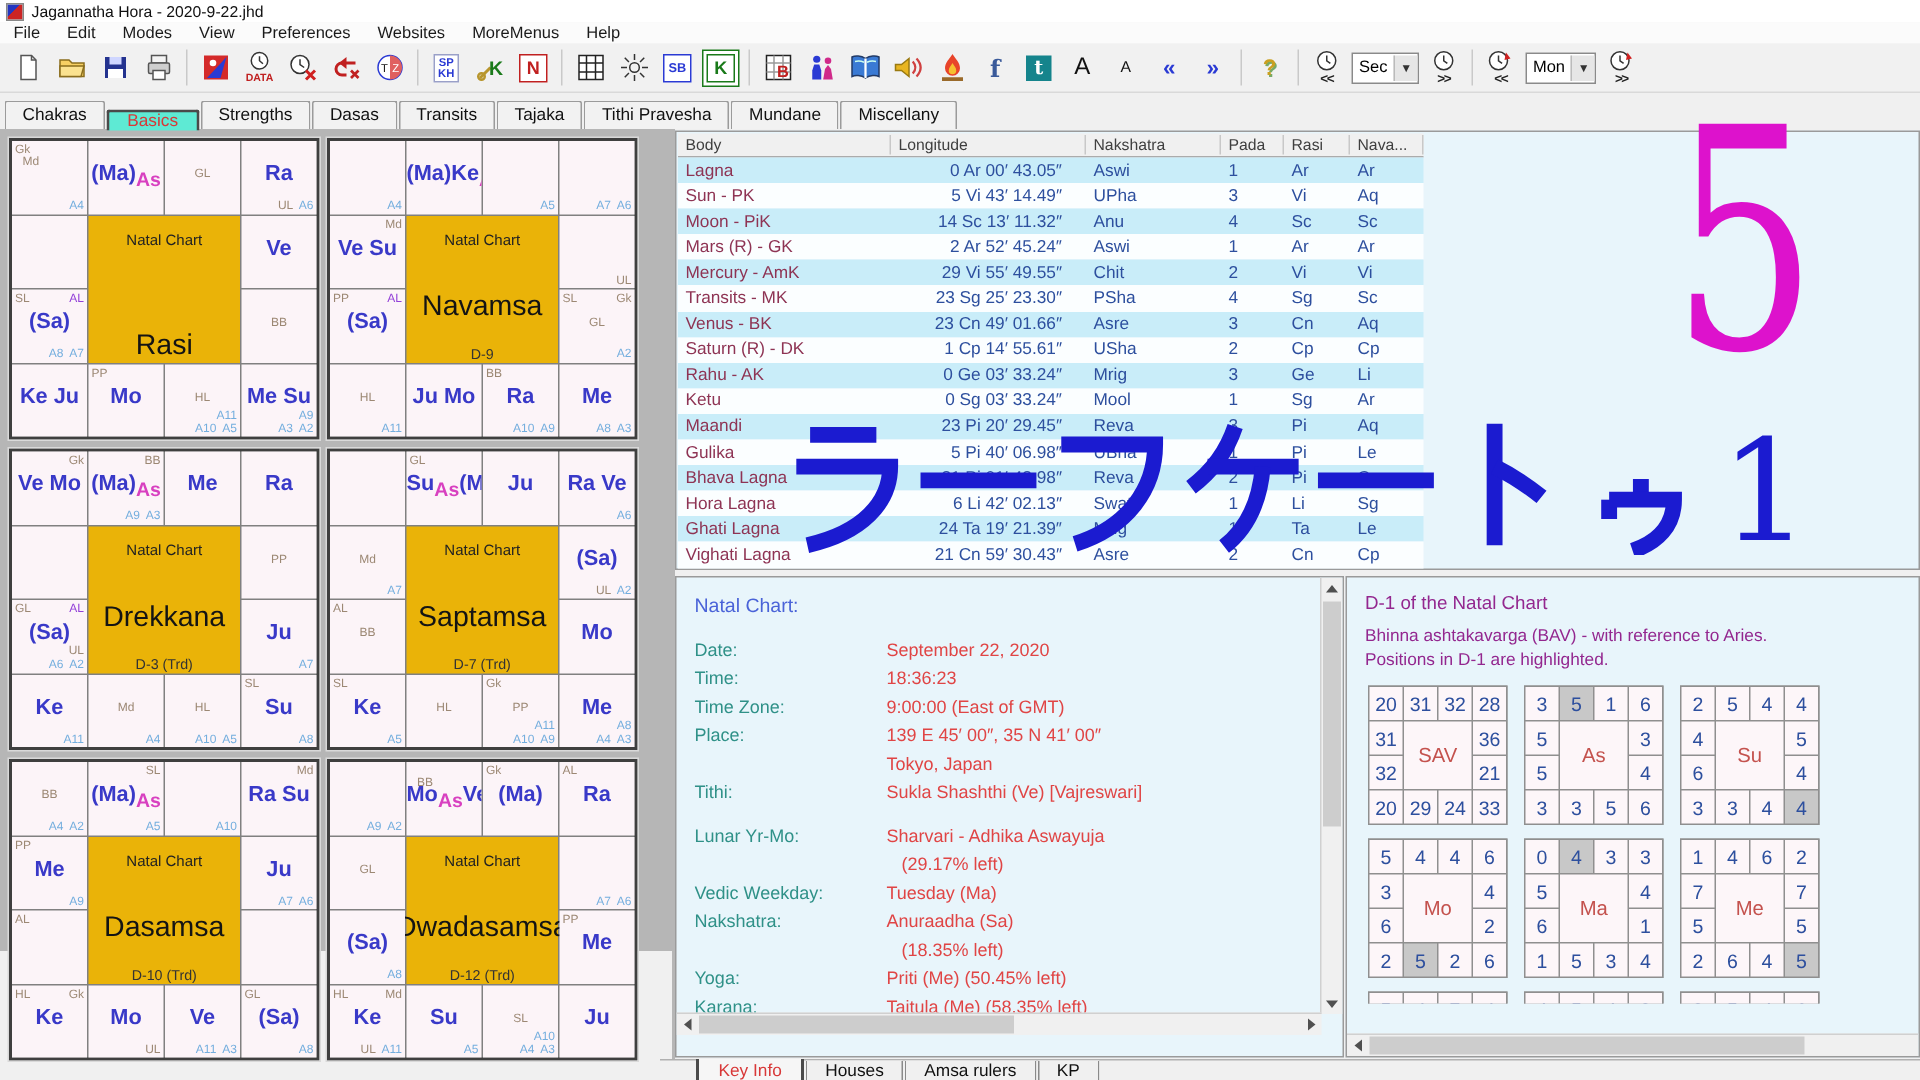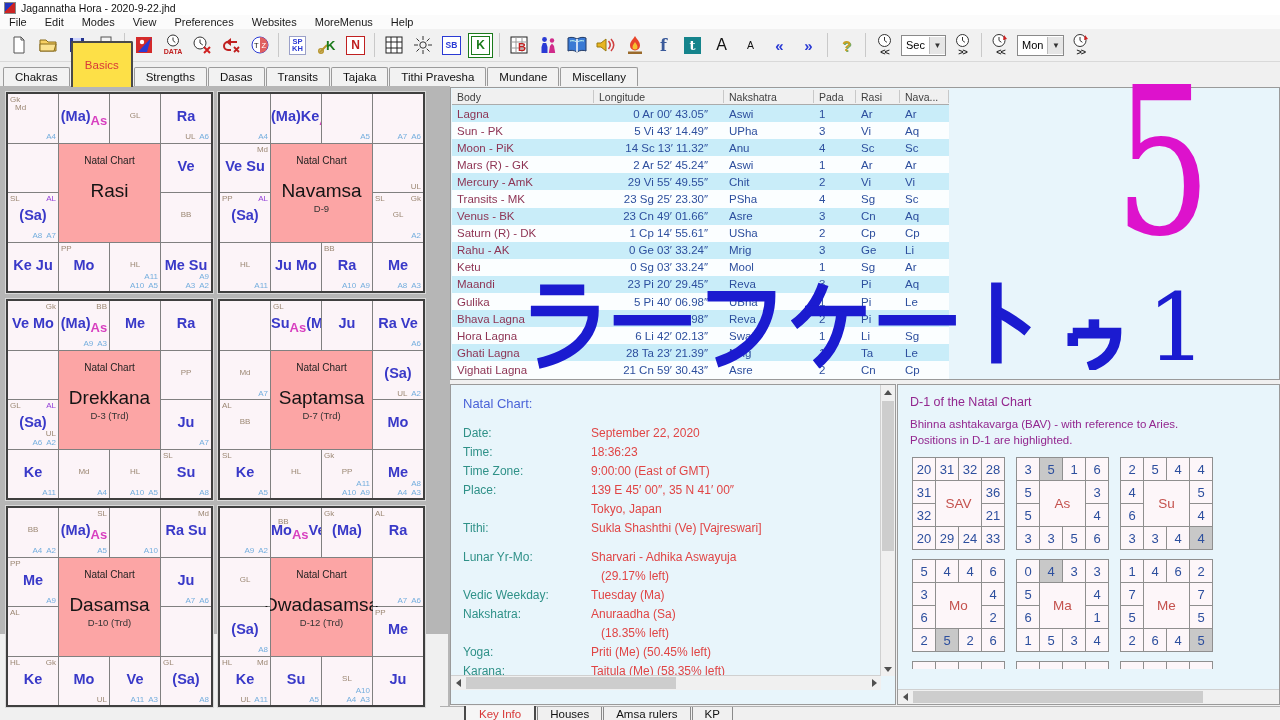--- a/index.html
+++ b/index.html
@@ -30,34 +30,34 @@
   .clockstack.red b{color:#222;}
   .tsel{display:inline-flex;align-items:center;height:19px;border:1px solid #8a8a8a;background:#fff;
         font-size:11px;padding-left:4px;margin:0 2px;}
   .tsel .arr{width:15px;height:17px;margin-left:4px;background:#e6e6e6;border-left:1px solid #bbb;
              display:inline-flex;align-items:center;justify-content:center;font-size:8px;color:#333;}
   
   #tabbar{position:absolute;left:0;top:62px;width:1280px;height:24px;background:#f0f0f0;
           display:flex;align-items:flex-end;padding-left:3px;box-sizing:border-box;}
   .tab{font-size:11.5px;color:#111;background:#f2f2f2;border:1px solid #9b9b9b;border-bottom:none;
        border-radius:2px 2px 0 0;padding:3px 11px 3px 11px;margin-right:1px;position:relative;bottom:0;}
-  .tab.sel{color:#d83838;border:2px solid #4a4a4a;border-bottom:none;padding:16px 12px;background:#fde047;
+  .tab.sel{color:#d83838;border:2px solid #4a4a4a;border-bottom:none;padding:0 12px;background:#5eead4;
            bottom:-1px;z-index:2;}
   
   #charts-area{position:absolute;left:0;top:86px;width:450px;height:548px;background:#b6b6b6;}
   #charts-grid{position:absolute;left:6px;top:6px;display:grid;
                grid-template-columns:207px 207px;grid-template-rows:201px 201px 201px;
                column-gap:5px;row-gap:6px;}
   .chart{background:#808080;border:2px solid #3f3f3f;outline:1px solid #d9d9d9;
          display:grid;grid-template-columns:1fr 1fr 1fr 1fr;grid-template-rows:1fr 1fr 1fr 1fr;gap:1px;}
   .cc{background:#fcf4f8;position:relative;overflow:hidden;}
   .pos-r1c1{grid-area:1/1}.pos-r1c2{grid-area:1/2}.pos-r1c3{grid-area:1/3}.pos-r1c4{grid-area:1/4}
   .pos-r2c1{grid-area:2/1}.pos-r2c4{grid-area:2/4}.pos-r3c1{grid-area:3/1}.pos-r3c4{grid-area:3/4}
   .pos-r4c1{grid-area:4/1}.pos-r4c2{grid-area:4/2}.pos-r4c3{grid-area:4/3}.pos-r4c4{grid-area:4/4}
-  .ccenter{grid-area:2/2/4/4;background:#fca5a5;display:flex;flex-direction:column;align-items:center;}
+  .ccenter{grid-area:2/2/4/4;background:#eab308;display:flex;flex-direction:column;align-items:center;justify-content:space-between;}
   .cc-t1{font-size:10px;color:#222;margin-top:11px;}
   .cc-name{font-size:19px;color:#141414;margin-top:14px;white-space:nowrap;}
   .cc-sub{font-size:9.5px;color:#333;margin-top:1px;}
   .ctl{position:absolute;top:1px;left:2px;font-size:8px;color:#9c8874;}
   .ctl2{position:absolute;top:9px;left:7px;font-size:8px;color:#9c8874;}
   .ctr{position:absolute;top:1px;right:2px;font-size:8px;color:#9c8874;}
   .ctr.al{color:#9340d8;}
   .cmid{position:absolute;top:36%;left:0;width:100%;text-align:center;font-size:8px;color:#9c8874;}
   .cmain{position:absolute;top:46%;left:0;width:100%;transform:translateY(-50%);text-align:center;
          font-size:14.5px;font-weight:700;color:#3939c8;line-height:1;white-space:nowrap;}
@@ -891,21 +891,21 @@
       <div class="prow">
         <span class="cw1">Hora Lagna</span>
         <span class="cw2">6 Li 42′ 02.13″</span>
         <span class="cw3">Swat</span>
         <span class="cw4">1</span>
         <span class="cw5">Li</span>
         <span class="cw6">Sg</span>
       </div>
       <div class="prow">
         <span class="cw1">Ghati Lagna</span>
-        <span class="cw2">28 Ta 23′ 21.39″</span>
+        <span class="cw2">24 Ta 19′ 21.39″</span>
         <span class="cw3">Mrig</span>
         <span class="cw4">1</span>
         <span class="cw5">Ta</span>
         <span class="cw6">Le</span>
       </div>
       <div class="prow">
         <span class="cw1">Vighati Lagna</span>
         <span class="cw2">21 Cn 59′ 30.43″</span>
         <span class="cw3">Asre</span>
         <span class="cw4">2</span>

